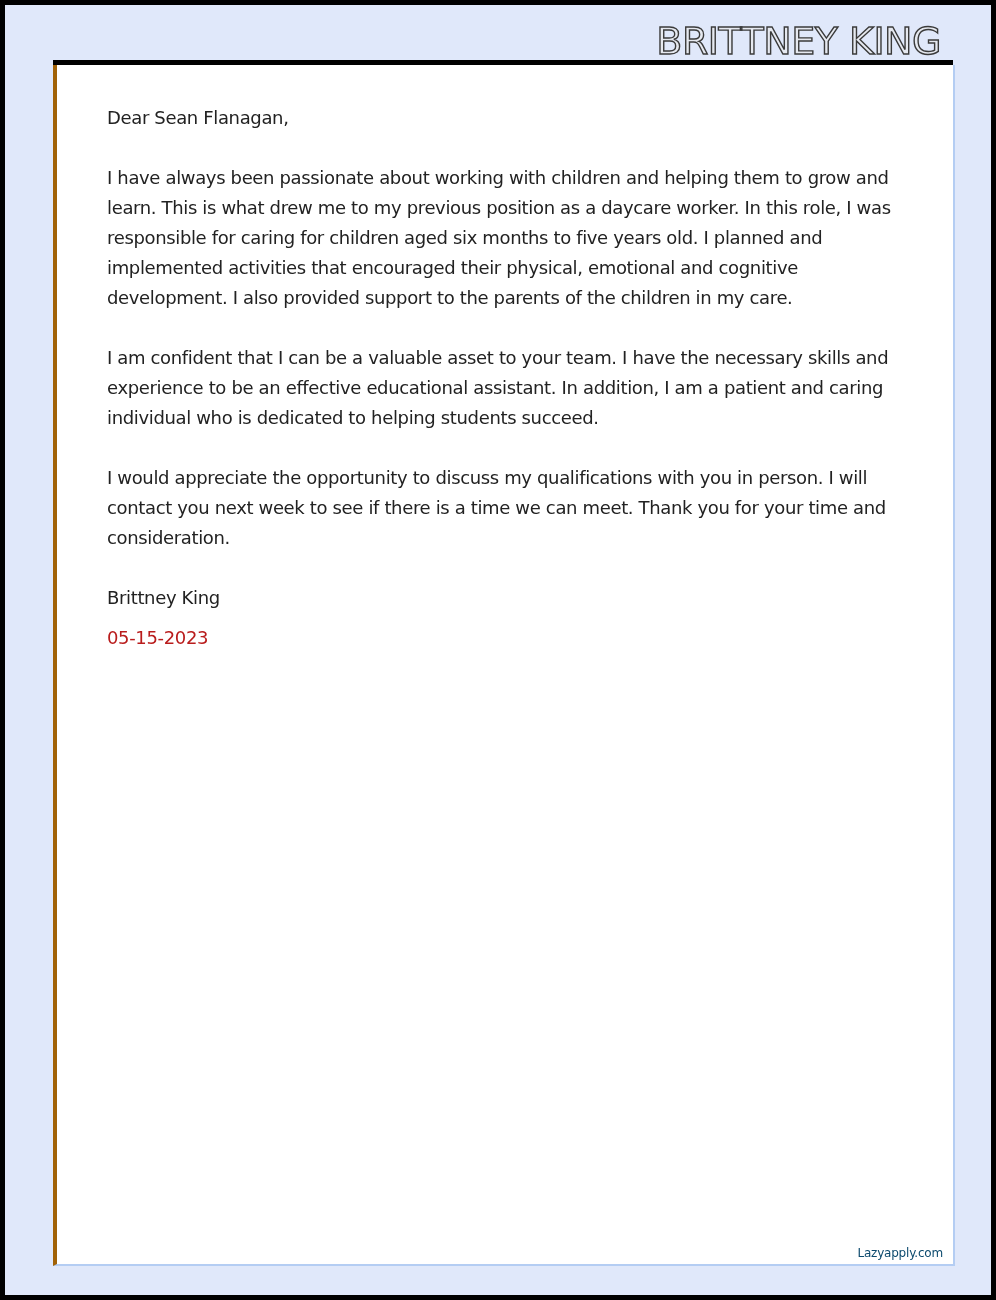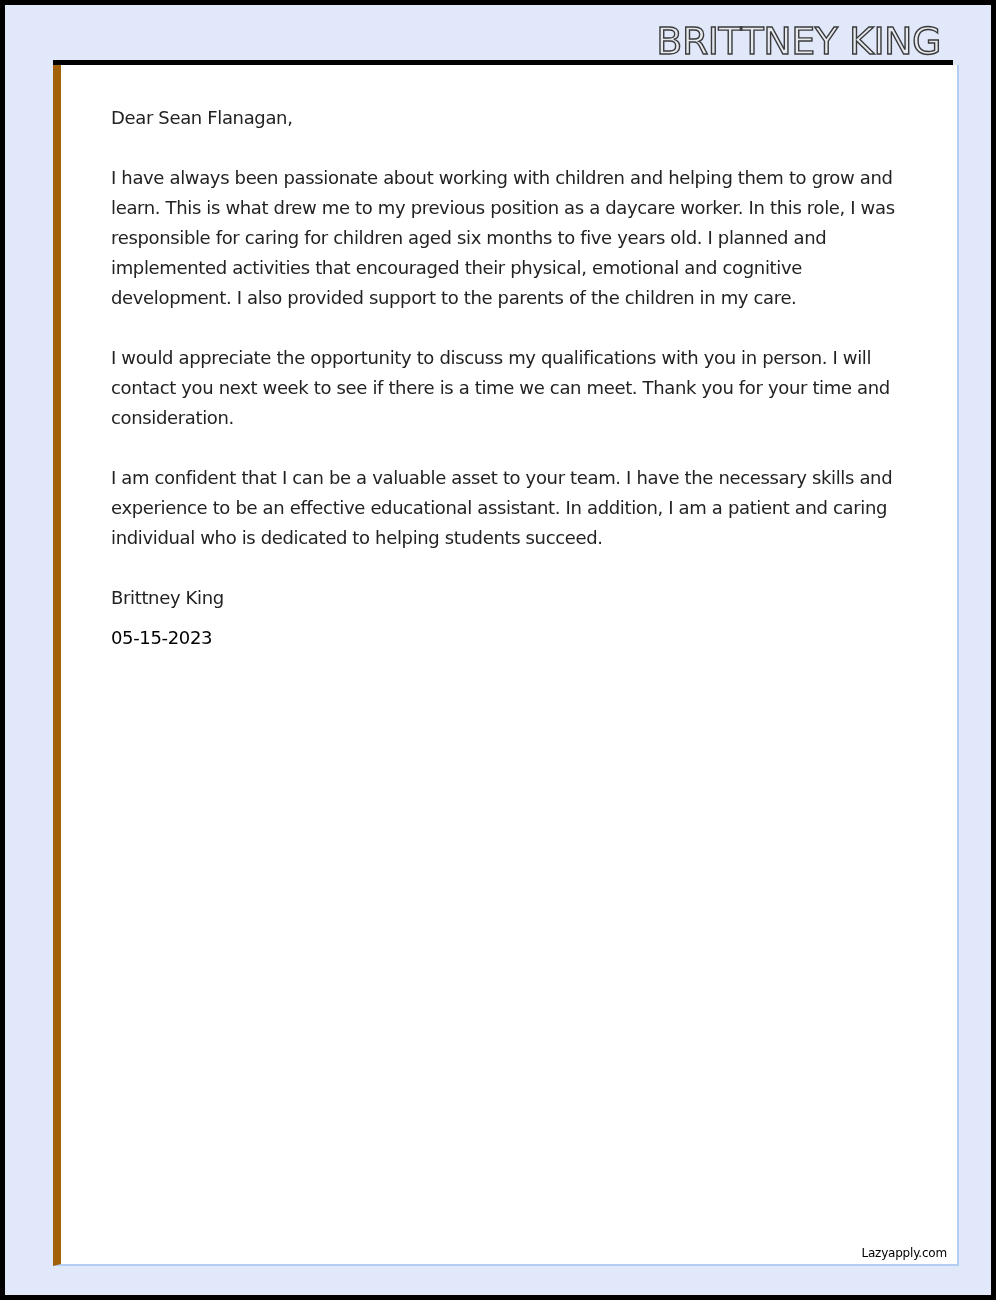--- a/index.html
+++ b/index.html
@@ -43,21 +43,21 @@
       height: 5px;
       background: #000000;
     }
     .page {
       position: absolute;
       left: 48px;
       top: 60px;
       width: 896px;
       height: 1199px;
       background: #ffffff;
-      border-left: 8px solid #a16207;
+      border-left: 4px solid #a16207;
       border-right: 2px solid #b4cdf3;
       border-bottom: 2px solid #b4cdf3;
     }
     .letter {
       position: absolute;
       left: 50px;
       top: 38px;
       width: 800px;
       font-family: "DejaVu Sans", sans-serif;
       font-size: 18px;
@@ -65,43 +65,43 @@
       color: #222222;
       letter-spacing: -0.35px;
     }
     .letter p {
       margin: 0 0 30px 0;
     }
     .letter p.signature-name {
       margin: 0 0 10px 0;
     }
     .letter p.date {
-      color: #000000;
+      color: #b91c1c;
       margin: 0;
     }
     .watermark {
       position: absolute;
       right: 10px;
       bottom: 4px;
       font-family: "DejaVu Sans", sans-serif;
       font-size: 12px;
-      color: #000000;
+      color: #0c4a6e;
       letter-spacing: -0.2px;
     }
   </style>
 </head>
 <body>
 
 <div class="frame">
   <div class="name-header">BRITTNEY KING</div>
   <div class="top-bar"></div>
   <div class="page">
     <div class="letter">
       <p>Dear Sean Flanagan,</p>
       <p>I have always been passionate about working with children and helping them to grow and learn. This is what drew me to my previous position as a daycare worker. In this role, I was responsible for caring for children aged six months to five years old. I planned and implemented activities that encouraged their physical, emotional and cognitive development. I also provided support to the parents of the children in my care.</p>
+      <p>I am confident that I can be a valuable asset to your team. I have the necessary skills and experience to be an effective educational assistant. In addition, I am a patient and caring individual who is dedicated to helping students succeed.</p>
       <p>I would appreciate the opportunity to discuss my qualifications with you in person. I will contact you next week to see if there is a time we can meet. Thank you for your time and consideration.</p>
-      <p>I am confident that I can be a valuable asset to your team. I have the necessary skills and experience to be an effective educational assistant. In addition, I am a patient and caring individual who is dedicated to helping students succeed.</p>
       <p class="signature-name">Brittney King</p>
       <p class="date">05-15-2023</p>
     </div>
     <div class="watermark">Lazyapply.com</div>
   </div>
 </div>
 
 </body></html>

